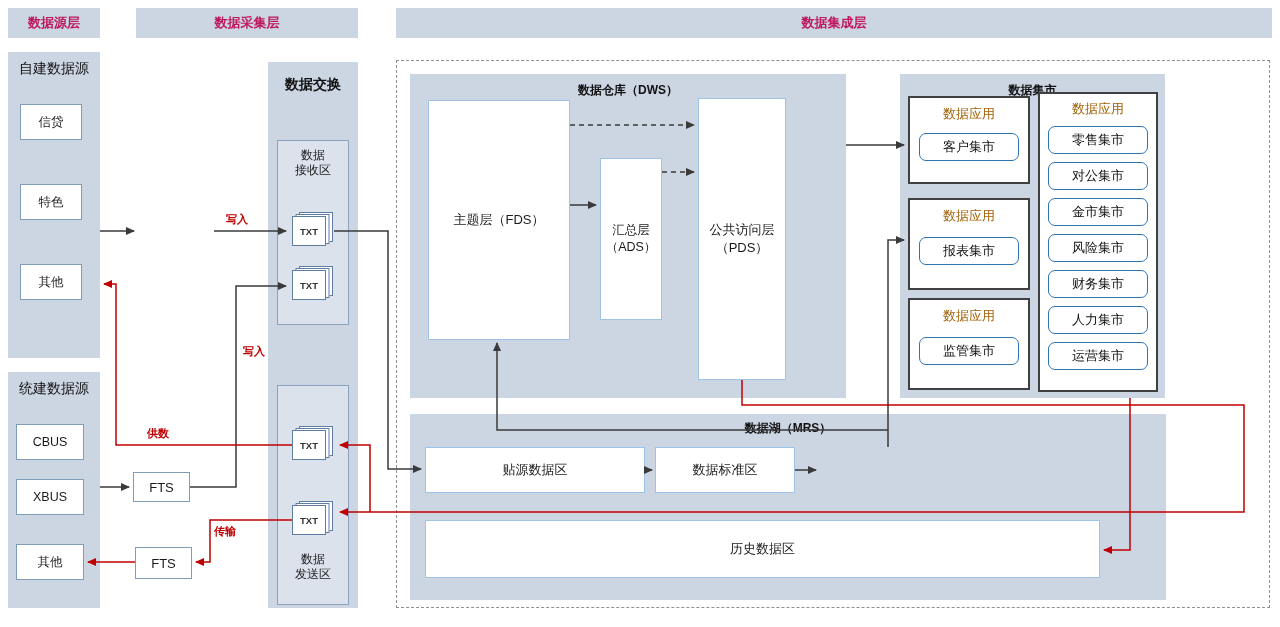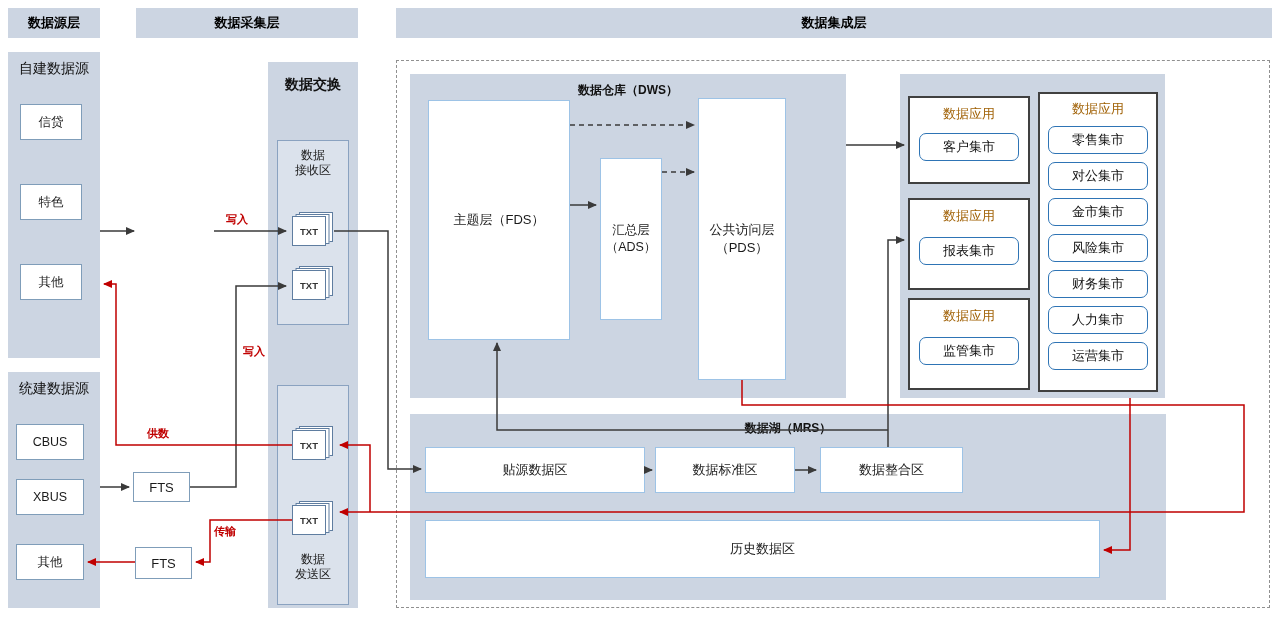--- a/index.html
+++ b/index.html
@@ -1,19 +1,19 @@
 <!DOCTYPE html>
 <html><head>
 <meta charset="utf-8">
 <style>
   *{margin:0;padding:0;box-sizing:border-box}
   body{font-family:"Liberation Sans","DejaVu Sans",sans-serif;background:#ffffff;color:#111}
   .stage{position:relative;width:1280px;height:627px;background:#fff;overflow:hidden}
   .hdr{position:absolute;background:#ccd5e2;display:flex;align-items:center;justify-content:center;
-       font-weight:bold;font-size:13px;color:#000000}
+       font-weight:bold;font-size:13px;color:#be185d}
   .panel{position:absolute;background:#ccd5e2}
   .ptitle{position:absolute;text-align:center;font-weight:bold;font-size:14px;color:#111}
   .btitle{font-size:12px}
   .wbox{position:absolute;background:#fff;border:1px solid #7f9db9;display:flex;align-items:center;
         justify-content:center;font-size:12.5px;color:#1a1a1a;text-align:center}
   .bluebox{border:1px solid #9dc3e6}
   .pre{white-space:pre-line}
   .subzone{position:absolute;background:#dbe2ec;border:1px solid #8aa2c0}
   .zlabel{position:absolute;text-align:center;font-size:12px;color:#1a1a1a;line-height:1.25}
   .collectbar{position:absolute;background:#ccd5e2;display:flex;align-items:center;justify-content:center;
@@ -97,20 +97,21 @@
 
   <div class="panel" style="left:410px;top:74px;width:436px;height:324px"></div>
   <div class="ptitle btitle" style="left:410px;top:82px;width:436px">数据仓库（DWS）</div>
   <div class="wbox bluebox" style="left:428px;top:100px;width:142px;height:240px;font-size:13px">主题层（FDS）</div>
   <div class="wbox bluebox pre" style="left:600px;top:158px;width:62px;height:162px;font-size:12.5px">汇总层
 （ADS）</div>
   <div class="wbox bluebox pre" style="left:698px;top:98px;width:88px;height:282px;font-size:13px">公共访问层
 （PDS）</div>
 
   <div class="panel" style="left:900px;top:74px;width:265px;height:324px"></div>
+  <div class="ptitle btitle" style="left:900px;top:82px;width:265px">数据集市</div>
 
   <div class="group" style="left:908px;top:96px;width:122px;height:88px;gap:10px">
     <div class="applbl">数据应用</div>
     <div class="mitem">客户集市</div>
   </div>
   <div class="group" style="left:908px;top:198px;width:122px;height:92px;gap:12px">
     <div class="applbl">数据应用</div>
     <div class="mitem">报表集市</div>
   </div>
   <div class="group" style="left:908px;top:298px;width:122px;height:92px;gap:12px">
@@ -126,21 +127,20 @@
     <div class="mitem">风险集市</div>
     <div class="mitem">财务集市</div>
     <div class="mitem">人力集市</div>
     <div class="mitem">运营集市</div>
   </div>
 
   <div class="panel" style="left:410px;top:414px;width:756px;height:186px"></div>
   <div class="ptitle btitle" style="left:410px;top:420px;width:756px">数据湖（MRS）</div>
   <div class="wbox bluebox" style="left:425px;top:447px;width:220px;height:46px;font-size:13px">贴源数据区</div>
   <div class="wbox bluebox" style="left:655px;top:447px;width:140px;height:46px;font-size:13px">数据标准区</div>
-  <div class="wbox bluebox" style="left:820px;top:447px;width:143px;height:46px;font-size:13px">数据整合区</div>
   <div class="wbox bluebox" style="left:425px;top:520px;width:675px;height:58px;font-size:13px">历史数据区</div>
 
   <svg class="wires" width="1280" height="627">
     <defs>
       <marker id="ab" markerUnits="userSpaceOnUse" markerWidth="10" markerHeight="9" refX="8" refY="4" orient="auto">
         <path d="M0,0 L9,4 L0,8 Z" fill="#3a3a3a"></path>
       </marker>
       <marker id="ar" markerUnits="userSpaceOnUse" markerWidth="10" markerHeight="9" refX="8" refY="4" orient="auto">
         <path d="M0,0 L9,4 L0,8 Z" fill="#c00000"></path>
       </marker>

